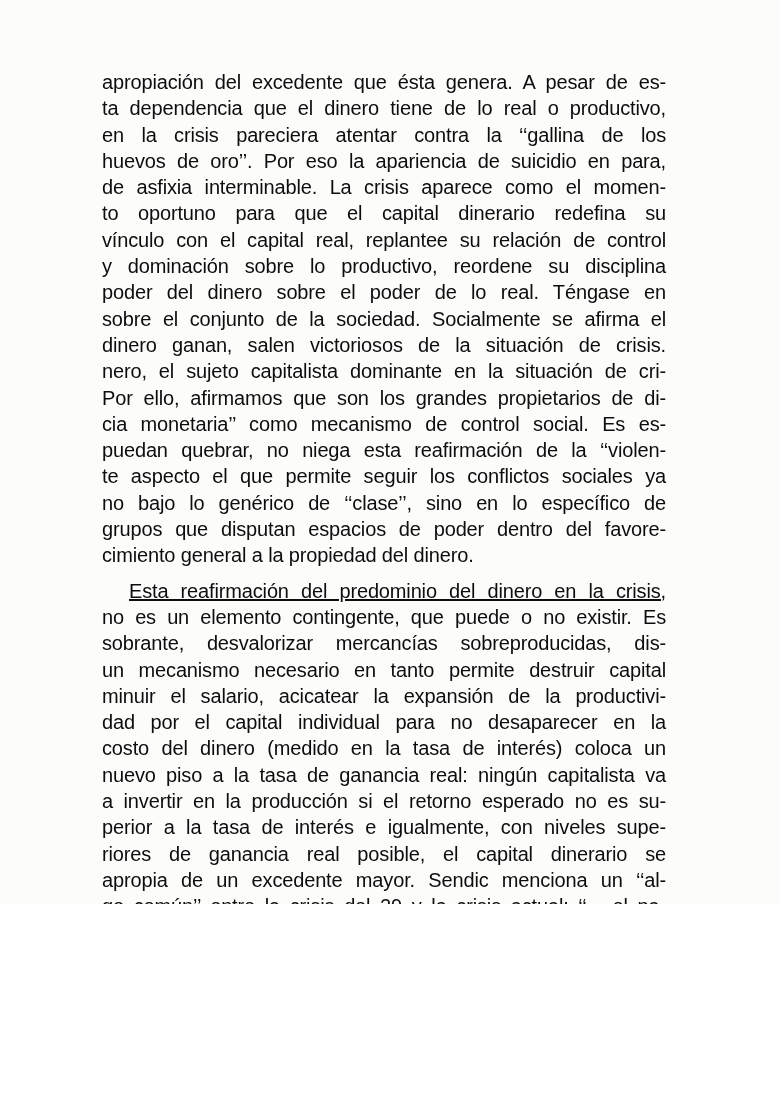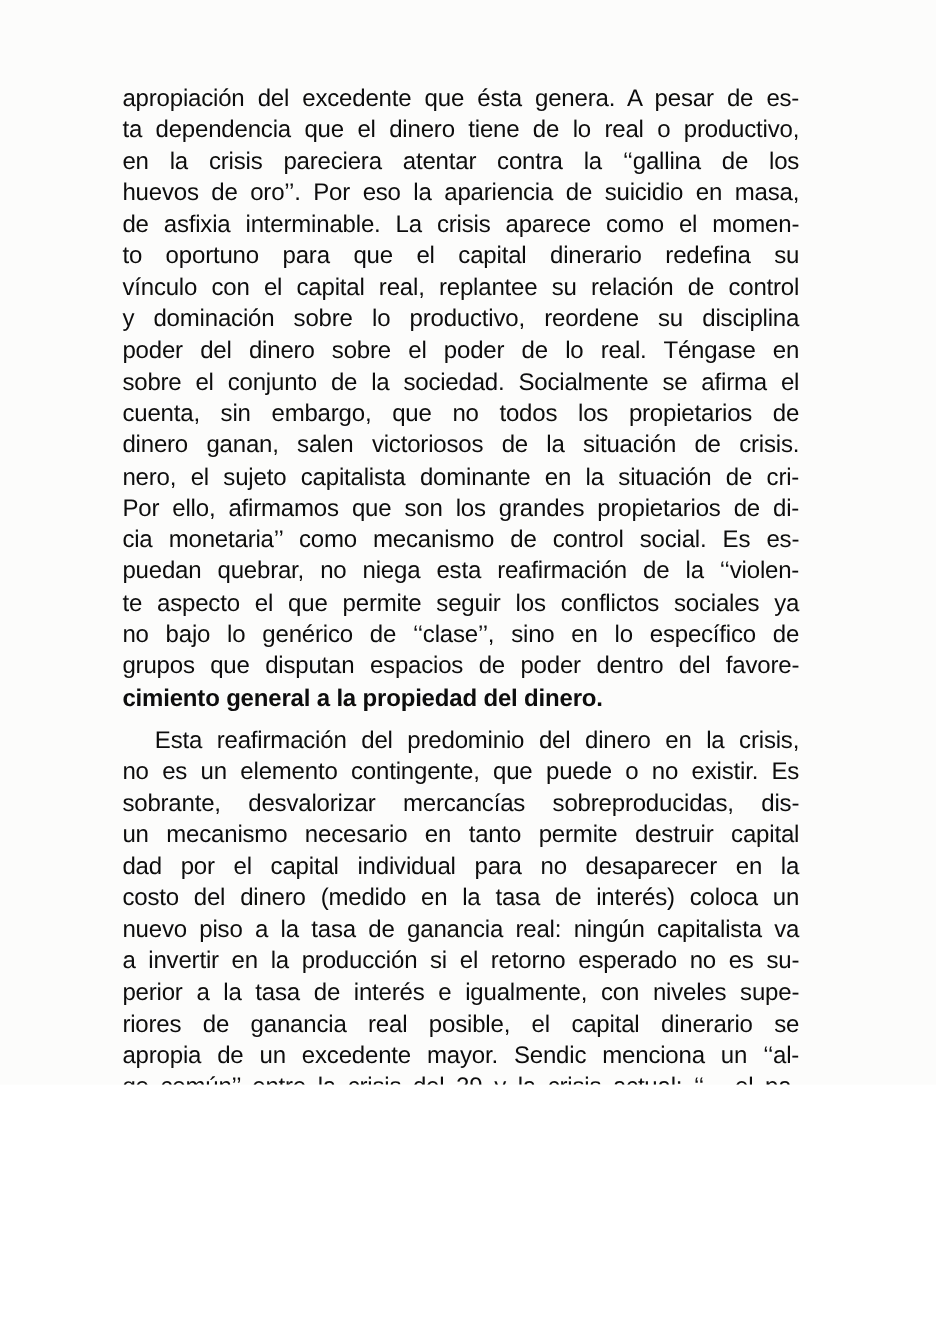--- a/index.html
+++ b/index.html
@@ -27,24 +27,24 @@
   }
   .para { margin: 0; }
   .para + .para { margin-top: 9px; }
   .line {
     text-align: justify;
     text-align-last: justify;
     white-space: normal;
   }
   .line.no-just-last {
     text-align-last: left;
-    font-weight: bold;
   }
   .line.indent {
     padding-left: 27px;
+    text-decoration: underline;
   }
   .page-number {
     position: absolute;
     left: 102px;
     top: 1016px;
     width: 560px;
     text-align: right;
     font-size: 21px;
     color: #0d0d0d;
     letter-spacing: 0.5px;
@@ -52,43 +52,43 @@
 </style>
 </head>
 <body>
 
 <div class="page">
   <div class="text-block">
       <div class="para">
         <div class="line">apropiación del excedente que ésta genera. A pesar de es-</div>
         <div class="line">ta dependencia que el dinero tiene de lo real o productivo,</div>
         <div class="line">en la crisis pareciera atentar contra la ‘‘gallina de los</div>
-        <div class="line">huevos de oro’’. Por eso la apariencia de suicidio en masa,</div>
+        <div class="line">huevos de oro’’. Por eso la apariencia de suicidio en para,</div>
         <div class="line">de asfixia interminable. La crisis aparece como el momen-</div>
         <div class="line">to oportuno para que el capital dinerario redefina su</div>
         <div class="line">vínculo con el capital real, replantee su relación de control</div>
         <div class="line">y dominación sobre lo productivo, reordene su disciplina</div>
         <div class="line">poder del dinero sobre el poder de lo real. Téngase en</div>
         <div class="line">sobre el conjunto de la sociedad. Socialmente se afirma el</div>
-        <div class="line">cuenta, sin embargo, que no todos los propietarios de</div>
         <div class="line">dinero ganan, salen victoriosos de la situación de crisis.</div>
         <div class="line">nero, el sujeto capitalista dominante en la situación de cri-</div>
         <div class="line">Por ello, afirmamos que son los grandes propietarios de di-</div>
         <div class="line">cia monetaria’’ como mecanismo de control social. Es es-</div>
         <div class="line">puedan quebrar, no niega esta reafirmación de la ‘‘violen-</div>
         <div class="line">te aspecto el que permite seguir los conflictos sociales ya</div>
         <div class="line">no bajo lo genérico de ‘‘clase’’, sino en lo específico de</div>
         <div class="line">grupos que disputan espacios de poder dentro del favore-</div>
         <div class="line no-just-last">cimiento general a la propiedad del dinero.</div>
       </div>
       <div class="para">
         <div class="line indent">Esta reafirmación del predominio del dinero en la crisis,</div>
         <div class="line">no es un elemento contingente, que puede o no existir. Es</div>
         <div class="line">sobrante, desvalorizar mercancías sobreproducidas, dis-</div>
         <div class="line">un mecanismo necesario en tanto permite destruir capital</div>
+        <div class="line">minuir el salario, acicatear la expansión de la productivi-</div>
         <div class="line">dad por el capital individual para no desaparecer en la</div>
         <div class="line">costo del dinero (medido en la tasa de interés) coloca un</div>
         <div class="line">nuevo piso a la tasa de ganancia real: ningún capitalista va</div>
         <div class="line">a invertir en la producción si el retorno esperado no es su-</div>
         <div class="line">perior a la tasa de interés e igualmente, con niveles supe-</div>
         <div class="line">riores de ganancia real posible, el capital dinerario se</div>
         <div class="line">apropia de un excedente mayor. Sendic menciona un ‘‘al-</div>
         <div class="line">go común’’ entre la crisis del 29 y la crisis actual: ‘‘... el pa-</div>
       </div>
     </div>

